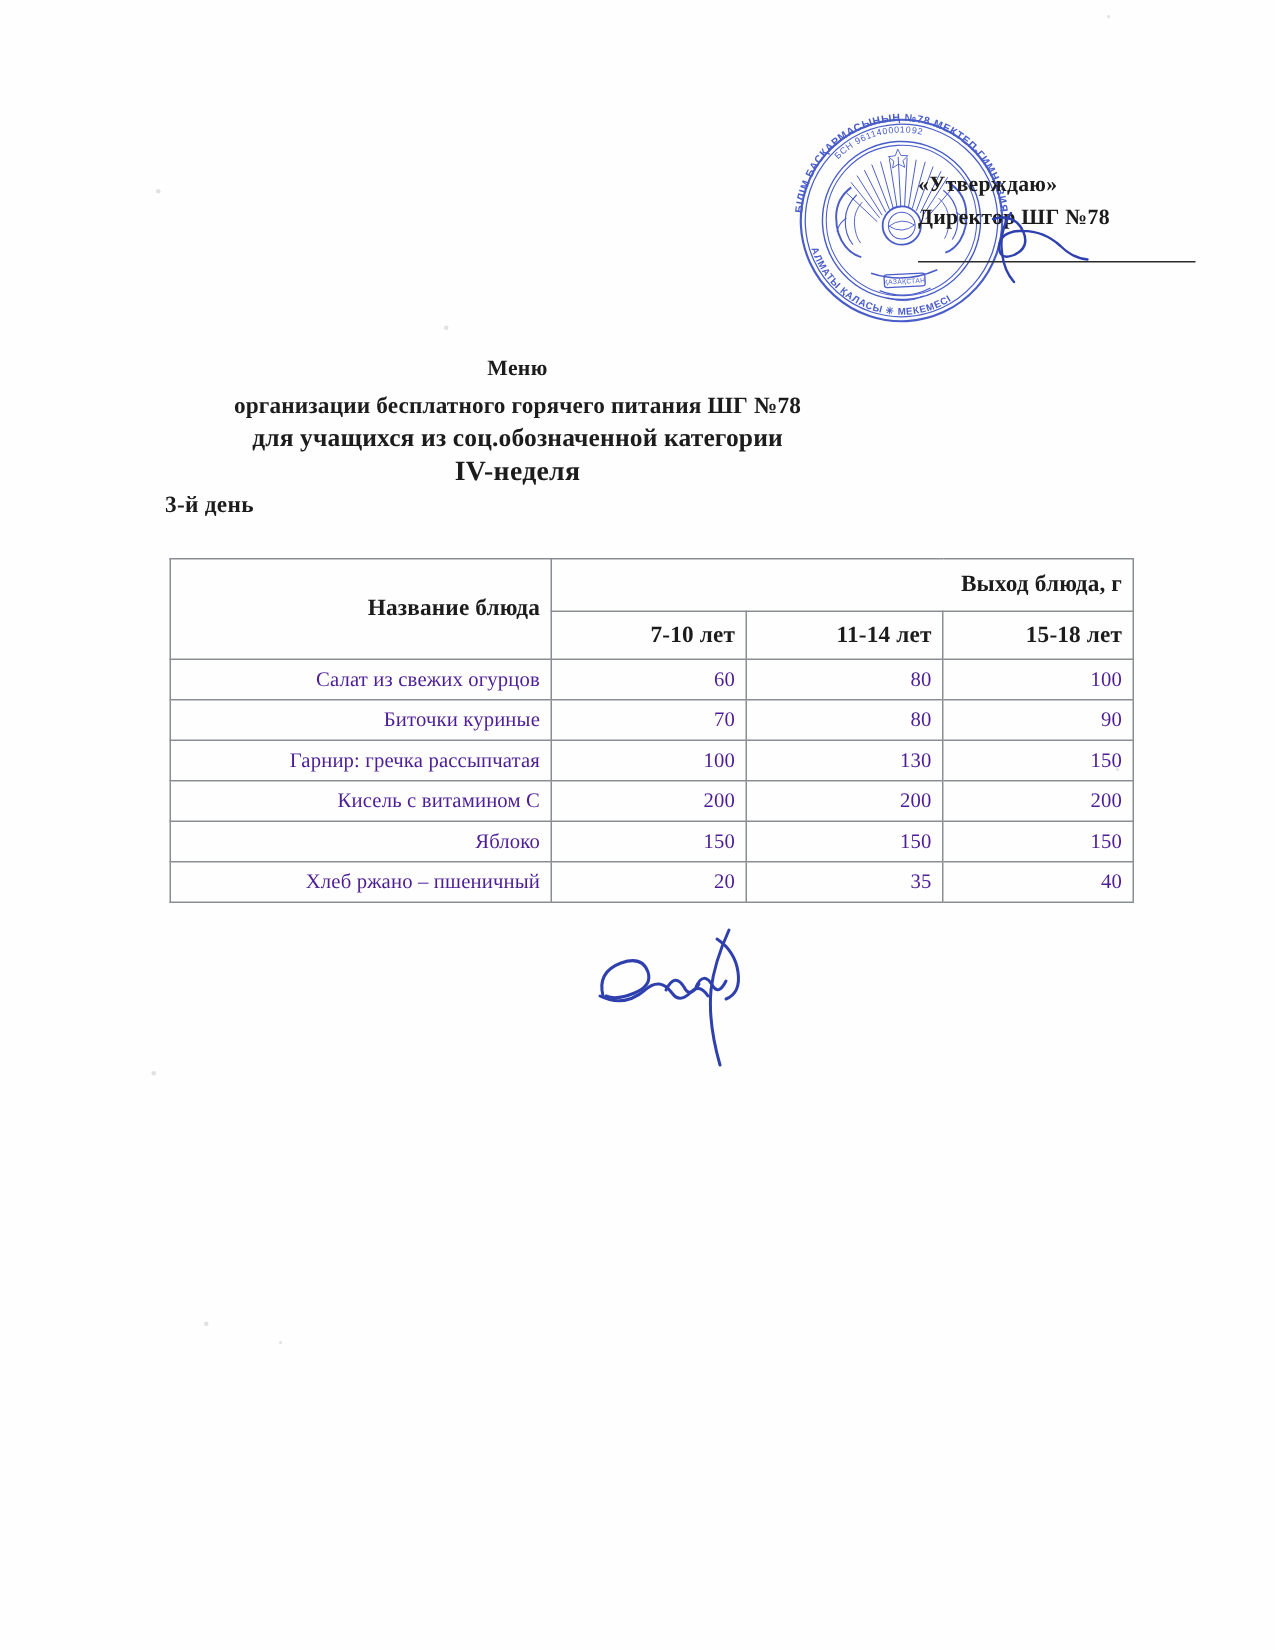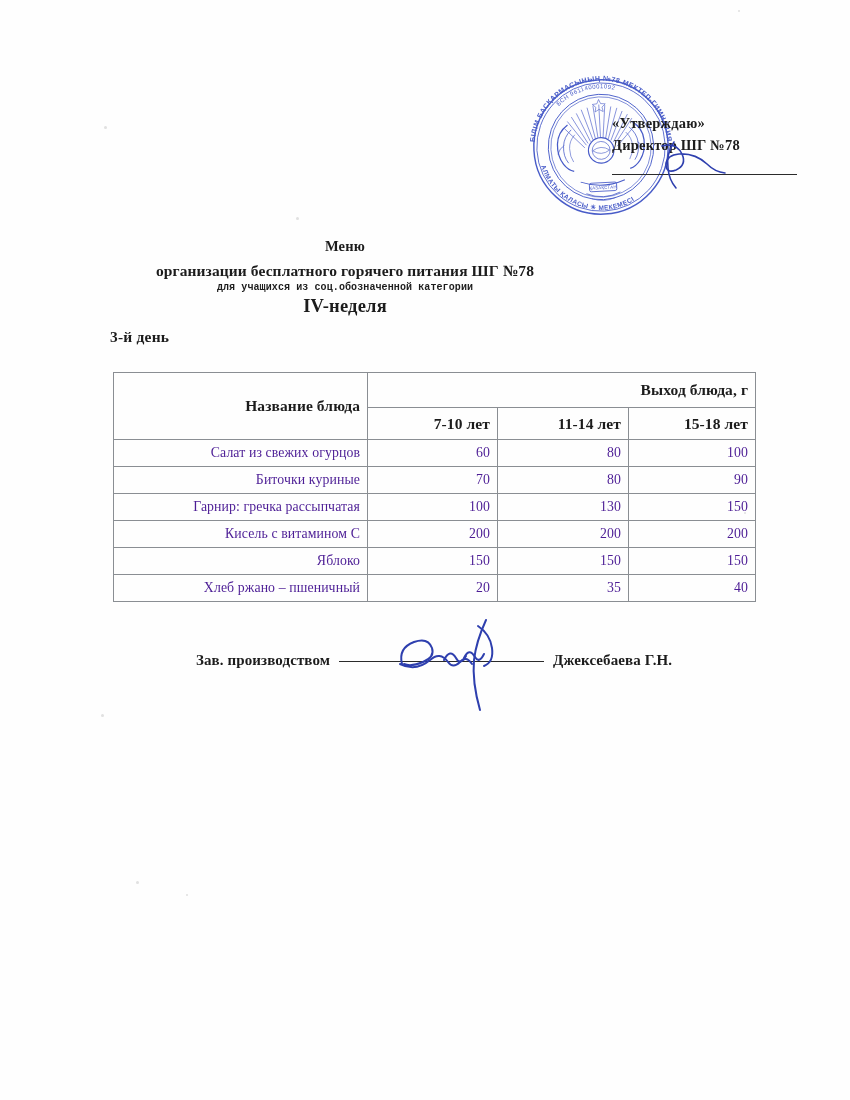--- a/index.html
+++ b/index.html
@@ -67,21 +67,21 @@
     position: absolute;
     left: 0;
     top: 238px;
     width: 690px;
     text-align: center;
     font-weight: bold;
     z-index: 2;
   }
   .t-menu { font-size: 14.5px; letter-spacing: .2px; }
   .t-l2   { font-size: 15.5px; margin-top: 7px; letter-spacing: .1px; }
-  .t-l3   { font-size: 10px; margin-top: 2px; letter-spacing: .1px; font-family: Liberation Mono, monospace; }
+  .t-l3   { font-size: 17px; margin-top: 2px; letter-spacing: .1px; }
   .t-week { font-size: 18.5px; margin-top: 3px; letter-spacing: .2px; }
 
   
   .day-label {
     position: absolute;
     left: 110px;
     top: 328px;
     font-size: 15.5px;
     font-weight: bold;
     letter-spacing: .2px;
@@ -325,25 +325,20 @@
       </tr>
       <tr>
         <td class="row-cell">Хлеб ржано – пшеничный</td>
         <td class="row-cell">20</td>
         <td class="row-cell">35</td>
         <td class="row-cell">40</td>
       </tr>
     </tbody>
   </table>
 
-  <div class="prod-line">
-    <span>Зав. производством</span>
-    <span class="prod-rule"></span>
-    <span>Джексебаева Г.Н.</span>
-  </div>
 
   <div class="sig-prod">
     <svg viewBox="0 0 140 105" xmlns="http://www.w3.org/2000/svg">
       <g fill="none" stroke="#2e3fae" stroke-width="2" stroke-linecap="round">
         <path d="M16,52 q-4,-16 12,-22 q14,-5 18,6 q3,9 -9,14 q-12,5 -19,2"></path>
         <path d="M14,52 q16,8 30,-4 q10,-9 18,2 q5,7 12,0 q6,-7 12,2"></path>
         <path d="M58,48 q6,-12 12,-2 q4,8 10,-2"></path>
         <path d="M78,46 q5,-11 11,-1 q4,7 9,-3"></path>
         <path d="M92,14 q12,8 14,22 q2,14 -8,18"></path>
         <path d="M100,8 q-10,22 -12,40 q-2,22 6,50"></path>

